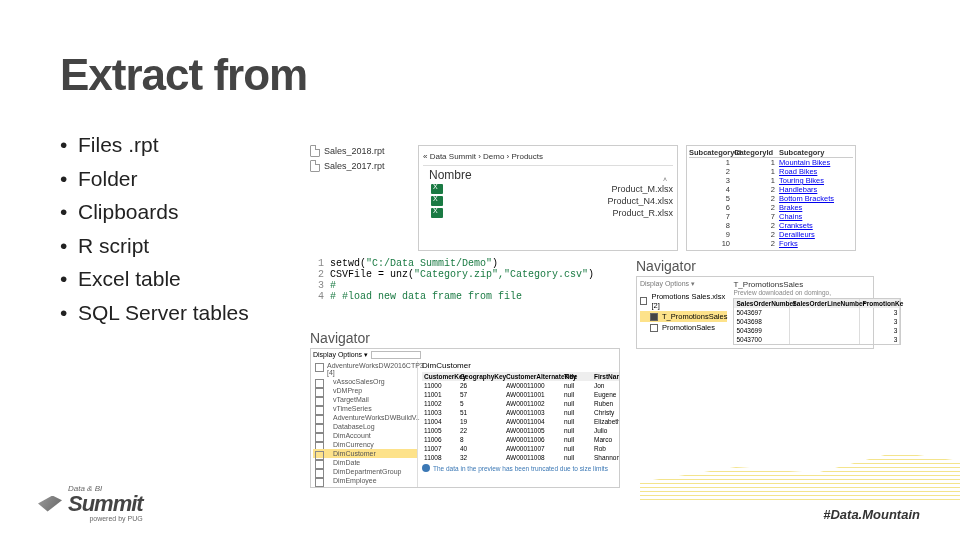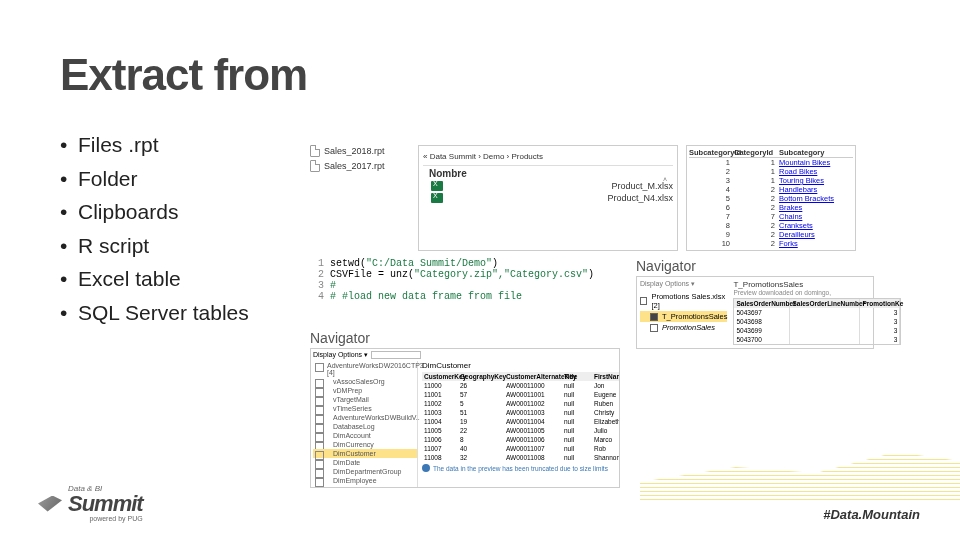--- a/index.html
+++ b/index.html
@@ -15,21 +15,21 @@
   .files { width:100px; }
   .file-item { display:flex; align-items:center; gap:4px; margin-bottom:3px; }
   .file-icon { width:10px; height:12px; border:1px solid #999; border-radius:1px; position:relative; }
   .file-icon::after { content:""; position:absolute; right:-1px; top:-1px; width:4px; height:4px; border-left:1px solid #999; border-bottom:1px solid #999; background:#fff; }
   
   .folder { width:260px; border:1px solid #ccc; padding:4px; }
   .crumb { font-size:8px; padding:2px 0 4px 0; border-bottom:1px solid #ddd; }
   .dir-item { display:flex; align-items:center; gap:20px; margin:2px 0; padding-left:8px;justify-content:space-between; }
   .xls-icon { width:12px; height:10px; background:#1a7a43; border-radius:1px; position:relative; }
   .xls-icon::after { content:"X"; color:#fff; font-size:7px; position:absolute; left:2px; top:-1px; }
-  .nombre-header { font-weight:bold; font-size:10px; margin:2px 0 2px 6px; }
+  .nombre-header { font-weight:normal; font-size:12px; margin:2px 0 2px 6px; }
   .chev { font-size:7px; color:#777; position:absolute; right:10px; top:30px; }
   
   .sub { width:170px; border:1px solid #ccc; padding:2px; }
   .sub-h { display:flex; font-size:7.5px; font-weight:bold; border-bottom:1px solid #ccc; }
   .sub-h span:nth-child(1){width:45px;} .sub-h span:nth-child(2){width:45px;} .sub-h span:nth-child(3){flex:1;}
   .sub-r { display:flex; font-size:7.5px; }
   .sub-r span:nth-child(1){width:45px;text-align:right; padding-right:4px;}
   .sub-r span:nth-child(2){width:45px;text-align:right; padding-right:4px;}
   .sub-r span:nth-child(3){flex:1; color:#0000ee; text-decoration:underline;}
   
@@ -118,20 +118,24 @@
       <div class="nombre-header">Nombre</div>
       <span class="chev">˄</span>
       <div class="dir-item">
           <span class="xls-icon"></span>
           <span>Product_M.xlsx</span>
         </div>
       <div class="dir-item">
           <span class="xls-icon"></span>
           <span>Product_N4.xlsx</span>
         </div>
+      <div class="dir-item">
+          <span class="xls-icon"></span>
+          <span>Product_R.xlsx</span>
+        </div>
     </div>
 
     <div class="col sub">
       <div class="sub-h">
         <span>SubcategoryId</span>
         <span>CategoryId</span>
         <span>Subcategory</span>
       </div>
       <div id="sub-rows">
           <div class="sub-r">
@@ -307,21 +311,21 @@
       <div style="width:46%;">
         <div class="disp">Display Options ▾</div>
         <div class="n2i">
             <span class="cb"></span>
             <span>Promotions Sales.xlsx [2]</span>
           </div>
         <div class="n2i sel" style="padding-left:10px;">
             <span class="cb" style="background:#444;"></span>
             <span>T_PromotionsSales</span>
           </div>
-        <div class="n2i" style="padding-left:10px;font-style:italic;">
+        <div class="n2i" style="padding-left:10px;">
             <span class="cb"></span>
             <span>PromotionSales</span>
           </div>
       </div>
       <div style="flex:1;">
         <div class="promo-t">T_PromotionsSales</div>
         <div class="promo-sub">Preview downloaded on domingo,</div>
         <div class="pgrid">
           <div class="phdr">
             <span class="pc1">SalesOrderNumber</span>

